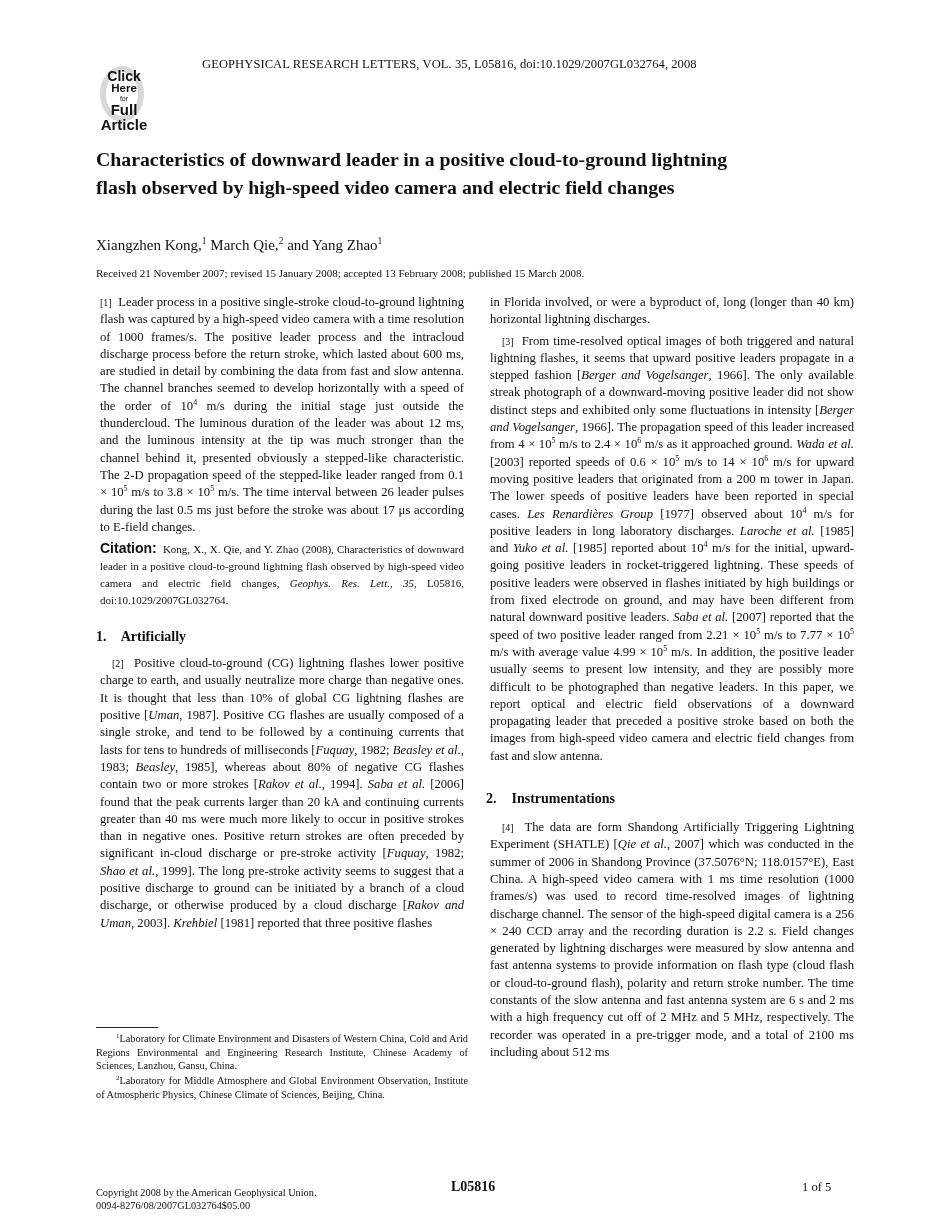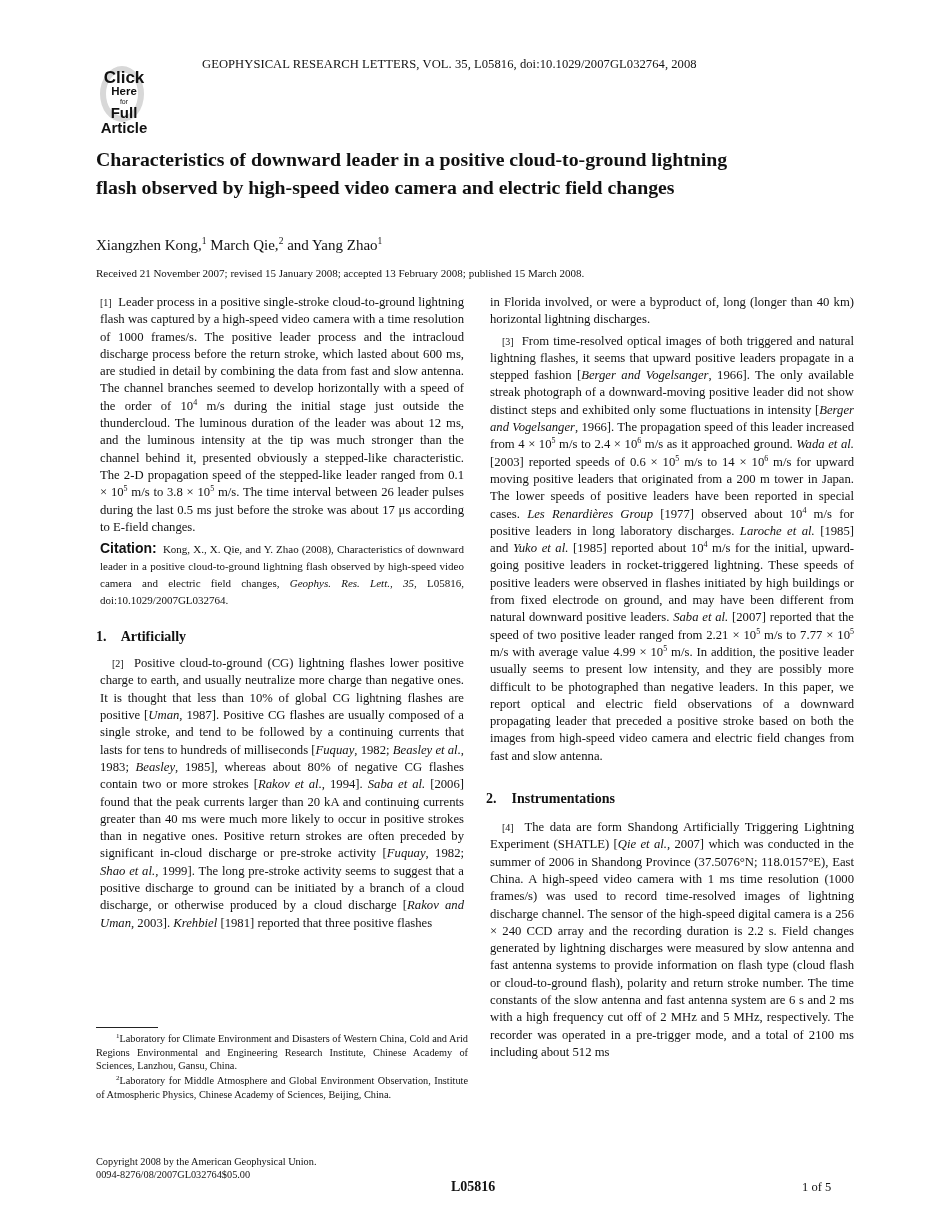--- a/index.html
+++ b/index.html
@@ -14,21 +14,21 @@
     .logo {
       position: absolute; left: 94px; top: 66px; width: 60px; height: 58px;
       text-align: center; font-family: "Liberation Sans", "DejaVu Sans", sans-serif;
       font-weight: bold; line-height: 1; color: #111;
     }
     .logo .swirl {
       position: absolute; left: 6px; top: 0; width: 44px; height: 56px;
       border: 6px solid #d8d8d8; border-radius: 50%; box-sizing: border-box; z-index: 0;
     }
     .logo span { position: relative; z-index: 1; display: block; }
-    .logo .l1 { font-size: 17px; margin-top: 3px; }
+    .logo .l1 { font-size: 14px; margin-top: 3px; }
     .logo .l2 { font-size: 11.5px; }
     .logo .l3 { font-size: 7px; font-weight: normal; }
     .logo .l4 { font-size: 15px; }
     .logo .l5 { font-size: 15px; }
 
     .title {
       position: absolute; left: 96px; top: 146px; width: 640px;
       font-size: 19.8px; font-weight: bold; line-height: 27.5px;
     }
     .authors {
@@ -57,21 +57,21 @@
     h2 .num { display: inline-block; width: 22px; }
 
     .footnotes {
       position: absolute; left: 96px; top: 1027px; width: 372px;
       font-size: 10.3px; line-height: 13.2px; text-align: justify;
     }
     .footnotes .rule { width: 62px; border-top: 1px solid #222; margin-bottom: 2px; }
     .footnotes p { margin: 0; text-indent: 20px; }
     .footnotes sup { font-size: 7px; }
     .copyright {
-      position: absolute; left: 96px; top: 1155px; font-size: 10.3px; line-height: 13.2px;
+      position: absolute; left: 96px; top: 1186px; font-size: 10.3px; line-height: 13.2px;
     }
     .page-id {
       position: absolute; left: 451px; top: 1179px; font-size: 14px; font-weight: bold;
     }
     .page-num {
       position: absolute; left: 802px; top: 1180px; font-size: 12.5px;
     }
   </style>
 </head>
 <body>
@@ -136,21 +136,21 @@
   <div style="height:6px"></div>
   <p class="ind">
     <span class="pnum">[4]</span>&nbsp;
     <span>The data are form Shandong Artificially Triggering Lightning Experiment (SHATLE) [</span><i>Qie et al.</i><span>, 2007] which was conducted in the summer of 2006 in Shandong Province (37.5076°N; 118.0157°E), East China. A high-speed video camera with 1 ms time resolution (1000 frames/s) was used to record time-resolved images of lightning discharge channel. The sensor of the high-speed digital camera is a 256 × 240 CCD array and the recording duration is 2.2 s. Field changes generated by lightning discharges were measured by slow antenna and fast antenna systems to provide information on flash type (cloud flash or cloud-to-ground flash), polarity and return stroke number. The time constants of the slow antenna and fast antenna system are 6 s and 2 ms with a high frequency cut off of 2 MHz and 5 MHz, respectively. The recorder was operated in a pre-trigger mode, and a total of 2100 ms including about 512 ms</span>
   </p>
 </div>
 
 <div class="footnotes">
   <div class="rule"></div>
   <p><sup>1</sup><span>Laboratory for Climate Environment and Disasters of Western China, Cold and Arid Regions Environmental and Engineering Research Institute, Chinese Academy of Sciences, Lanzhou, Gansu, China.</span></p>
-  <p><sup>2</sup><span>Laboratory for Middle Atmosphere and Global Environment Observation, Institute of Atmospheric Physics, Chinese Academy of Sciences, Beijing, China.</span></p>
+  <p><sup>2</sup><span>Laboratory for Middle Atmosphere and Global Environment Observation, Institute of Atmospheric Physics, Chinese Climate of Sciences, Beijing, China.</span></p>
 </div>
 
 <div class="copyright">
   <div>Copyright 2008 by the American Geophysical Union.</div>
   <div>0094-8276/08/2007GL032764$05.00</div>
 </div>
 
 <div class="page-id">L05816</div>
 <div class="page-num">1 of 5</div>
 

